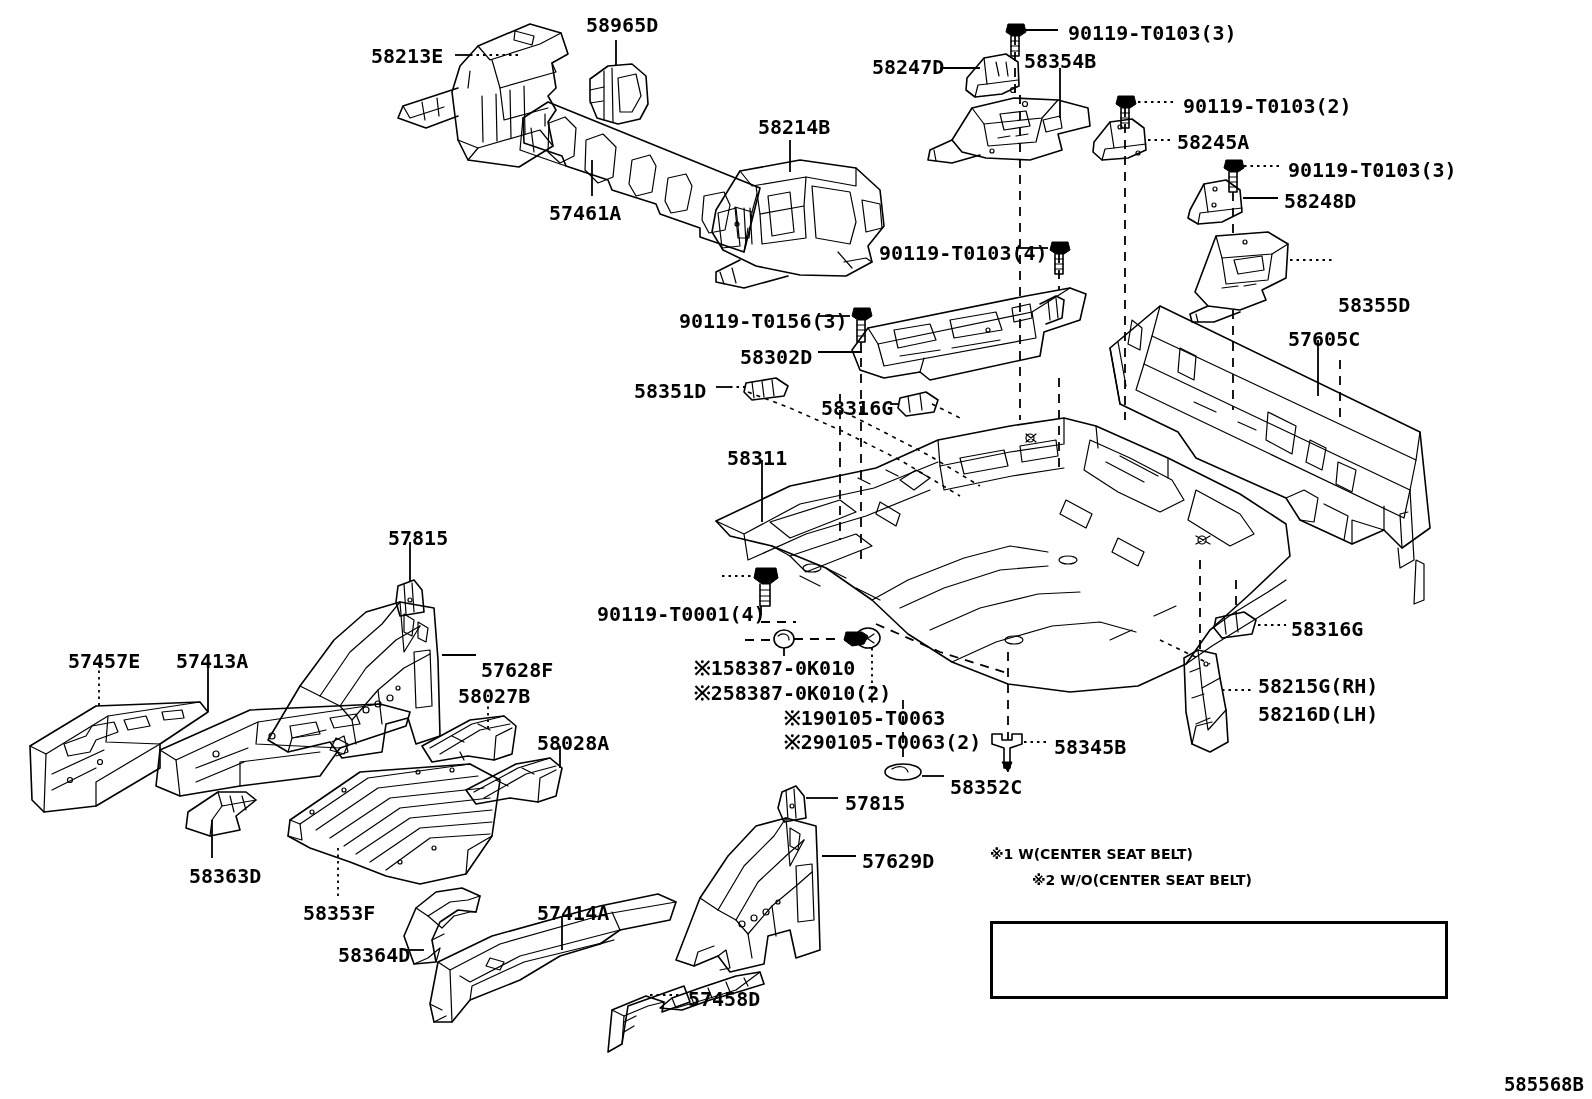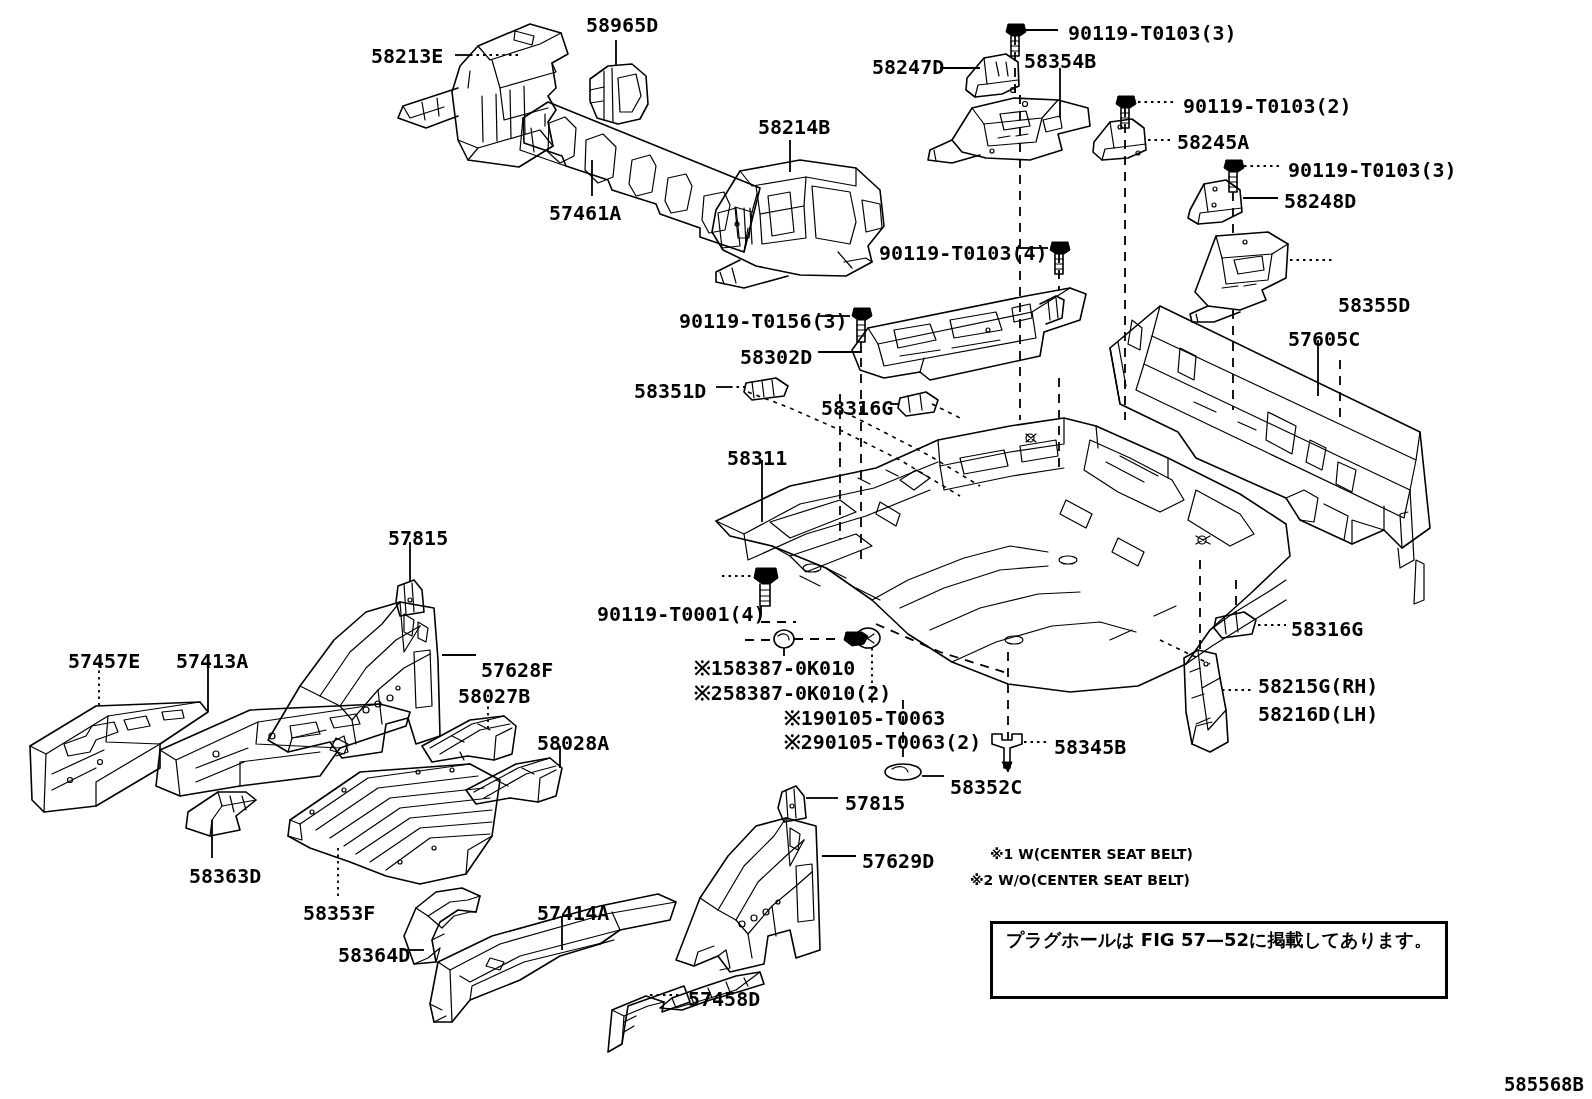--- a/index.html
+++ b/index.html
@@ -645,21 +645,20 @@
   <div class="lbl" style="left:338px;top:945px;">58364D</div>
   <div class="lbl" style="left:537px;top:903px;">57414A</div>
   <div class="lbl" style="left:688px;top:989px;">57458D</div>
 
   <div class="lbl" style="left:694px;top:658px;"><span>※1</span><span>58387-0K010</span></div>
   <div class="lbl" style="left:694px;top:683px;"><span>※2</span><span>58387-0K010(2)</span></div>
   <div class="lbl" style="left:784px;top:708px;"><span>※1</span><span>90105-T0063</span></div>
   <div class="lbl" style="left:784px;top:732px;"><span>※2</span><span>90105-T0063(2)</span></div>
 
   <div class="note" style="left:990px;top:846px;">※1 W(CENTER SEAT BELT)</div>
-  <div class="note" style="left:970px;top:872px;">※2 W/O(CENTER SEAT BELT)</div>
+  <div class="note" style="left:1032px;top:872px;">※2 W/O(CENTER SEAT BELT)</div>
 
   <div class="legendbox" style="left:990px;top:921px;width:458px;height:78px;">
-    <div class="l1">プラグホールは FIG 57—52に掲載してあります。</div>
   </div>
 
   <div class="figid">585568B</div>
 
 </div>
 
 </body></html>

